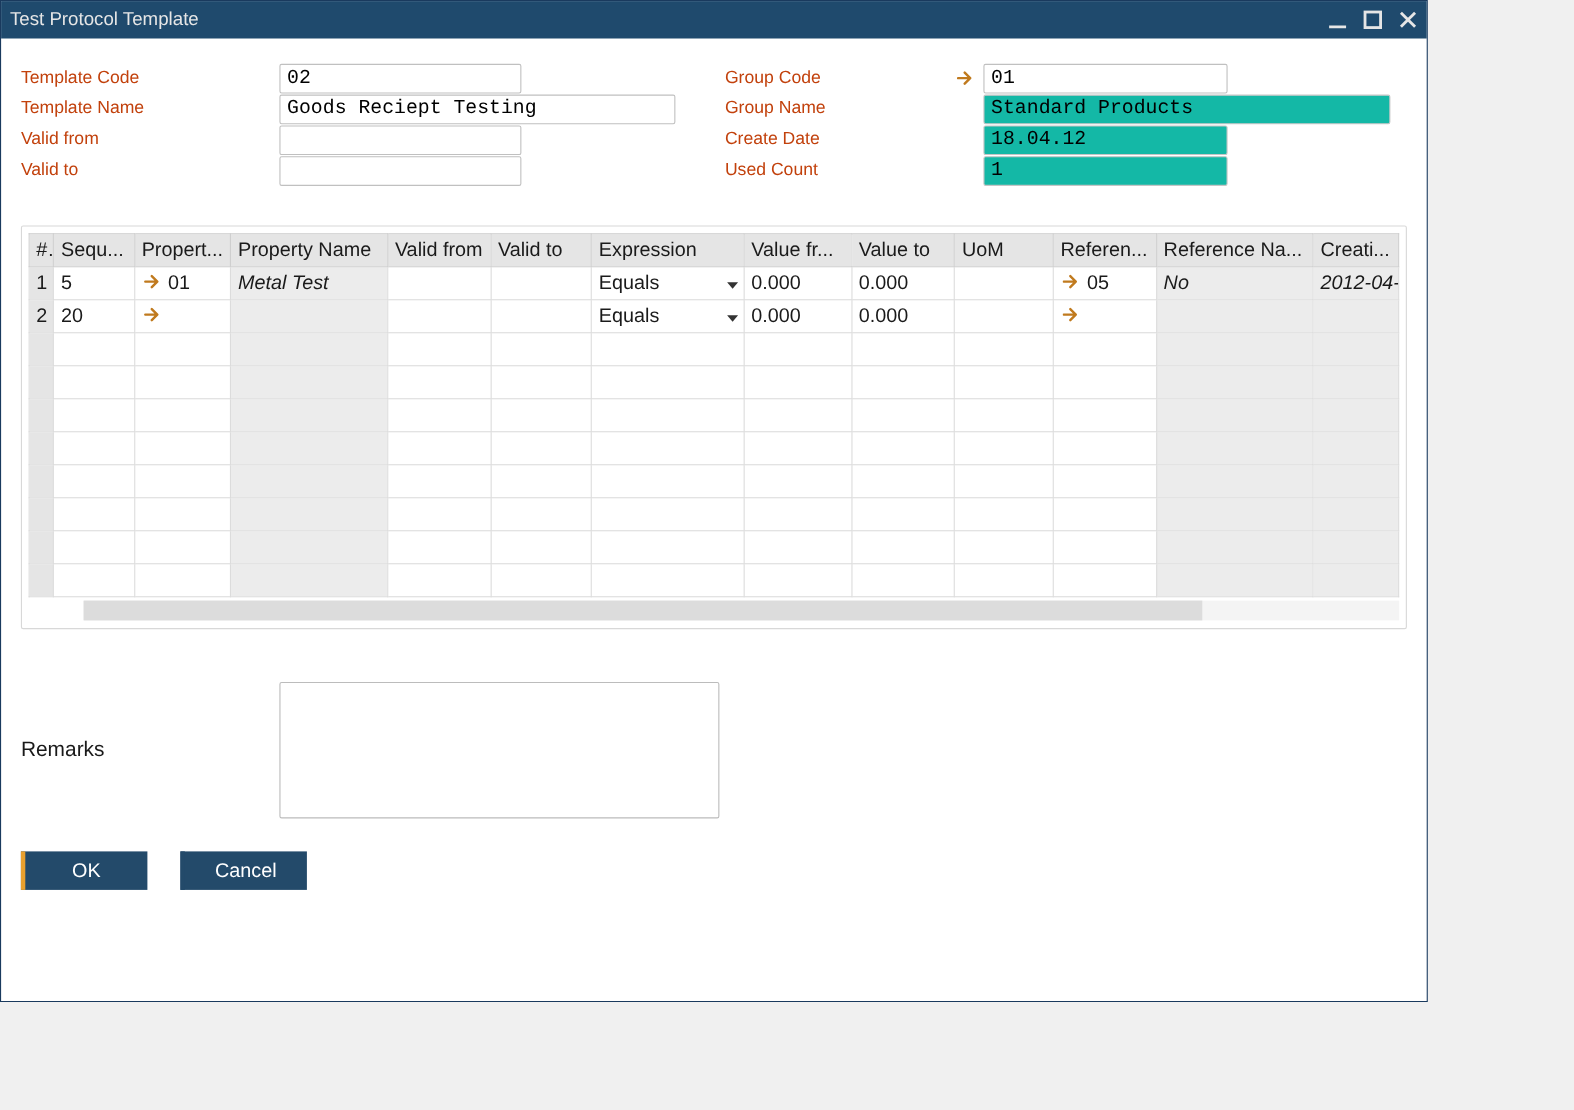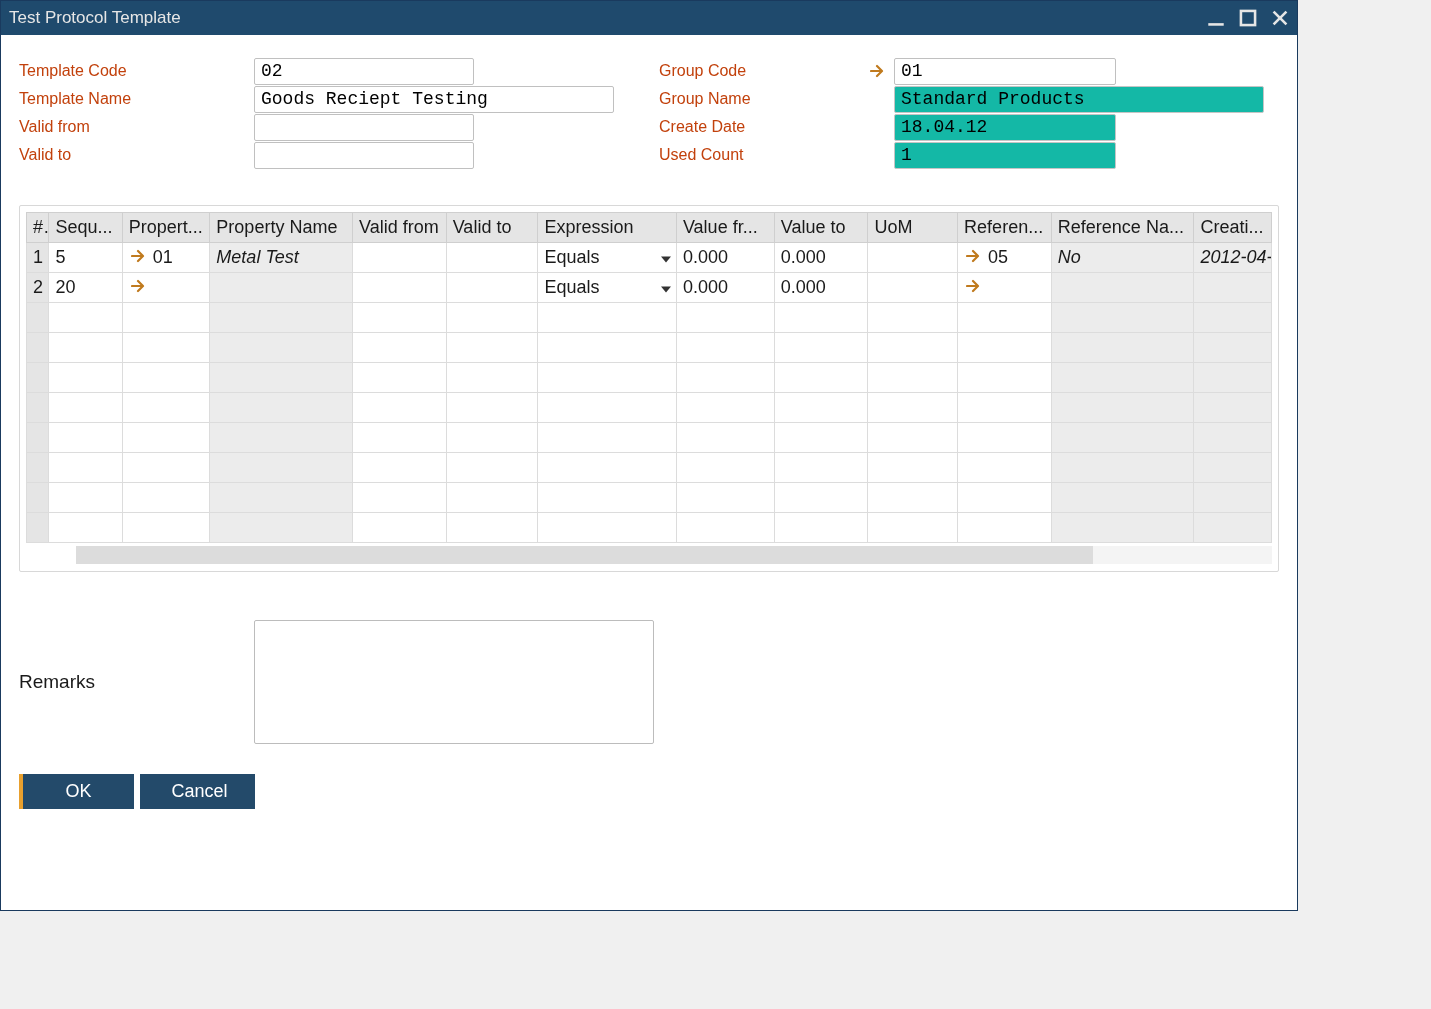--- a/index.html
+++ b/index.html
@@ -151,21 +151,21 @@
     border-radius: 2px;
     resize: none;
     font-family: inherit;
     font-size: 18px;
     padding: 4px;
   }
 
   .footer {
     margin-top: 30px;
     display: flex;
-    gap: 6px;
+    gap: 30px;
   }
   .btn {
     height: 35px;
     width: 115px;
     background: #234a6a;
     color: #fff;
     border: none;
     border-left: 4px solid #e8a02e;
     font-size: 18px;
     cursor: pointer;

